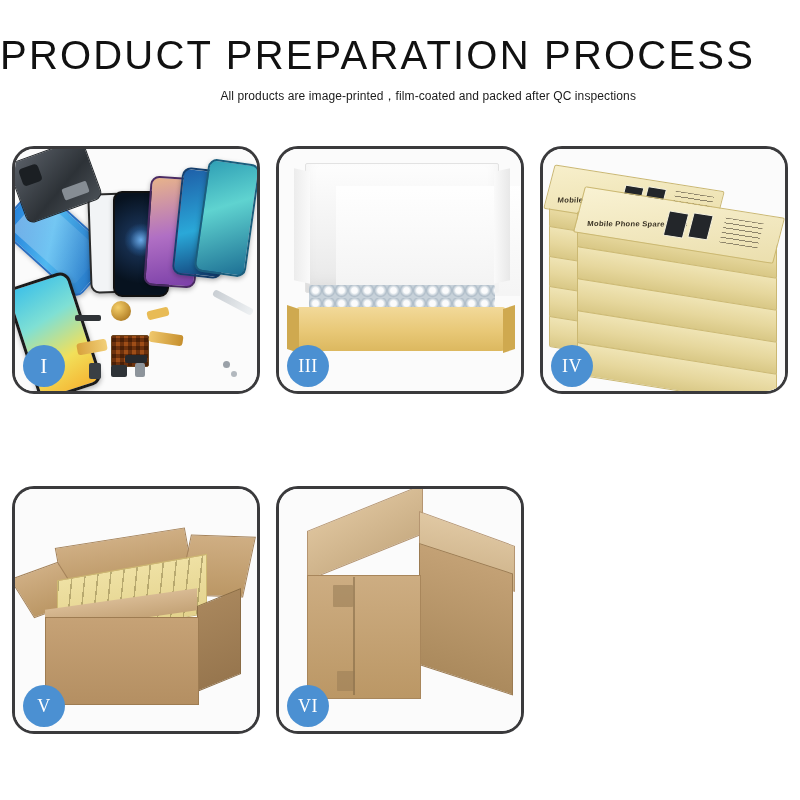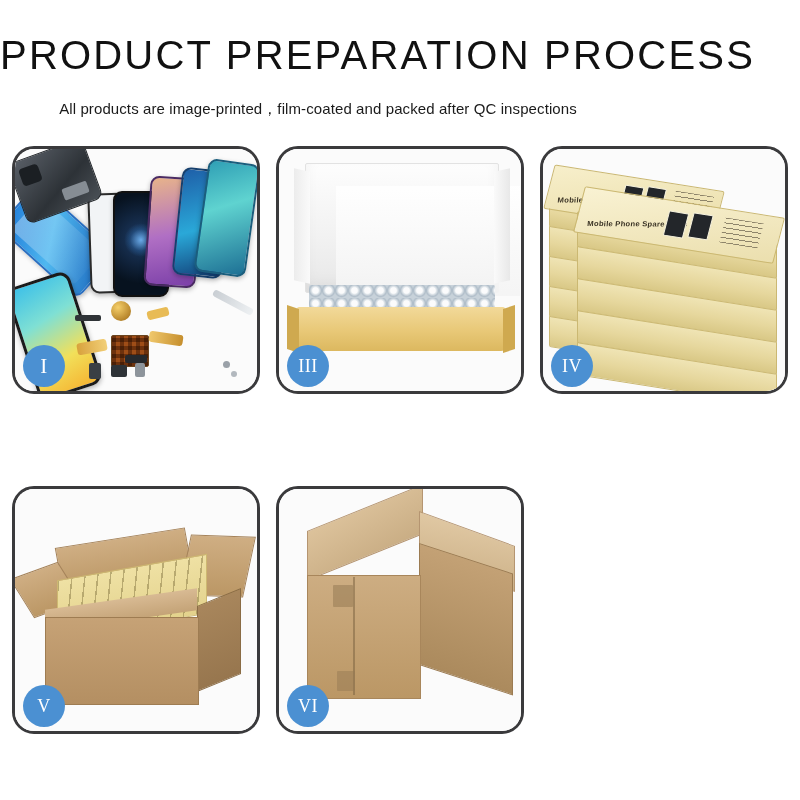--- a/index.html
+++ b/index.html
@@ -21,34 +21,34 @@
     height: 800px;
     background: #ffffff;
   }
 
   
   .header {
     position: absolute;
     left: 0;
     top: 32px;
     width: 636px;
-    text-align: center;
+    text-align: right;
   }
   .title {
     font-size: 40px;
     line-height: 46px;
     font-weight: 400;
     letter-spacing: 2.2px;
     color: #111111;
     white-space: nowrap;
     font-family: "Liberation Sans", sans-serif;
   }
   .subtitle {
-    margin-top: 20px;
-    font-size: 15px;
+    margin-top: 7px;
+    font-size: 12px;
     line-height: 22px;
     font-weight: 400;
     letter-spacing: 0.1px;
     color: #1a1a1a;
     white-space: nowrap;
     font-family: "Liberation Sans", sans-serif;
   }
 
   
   .grid {

